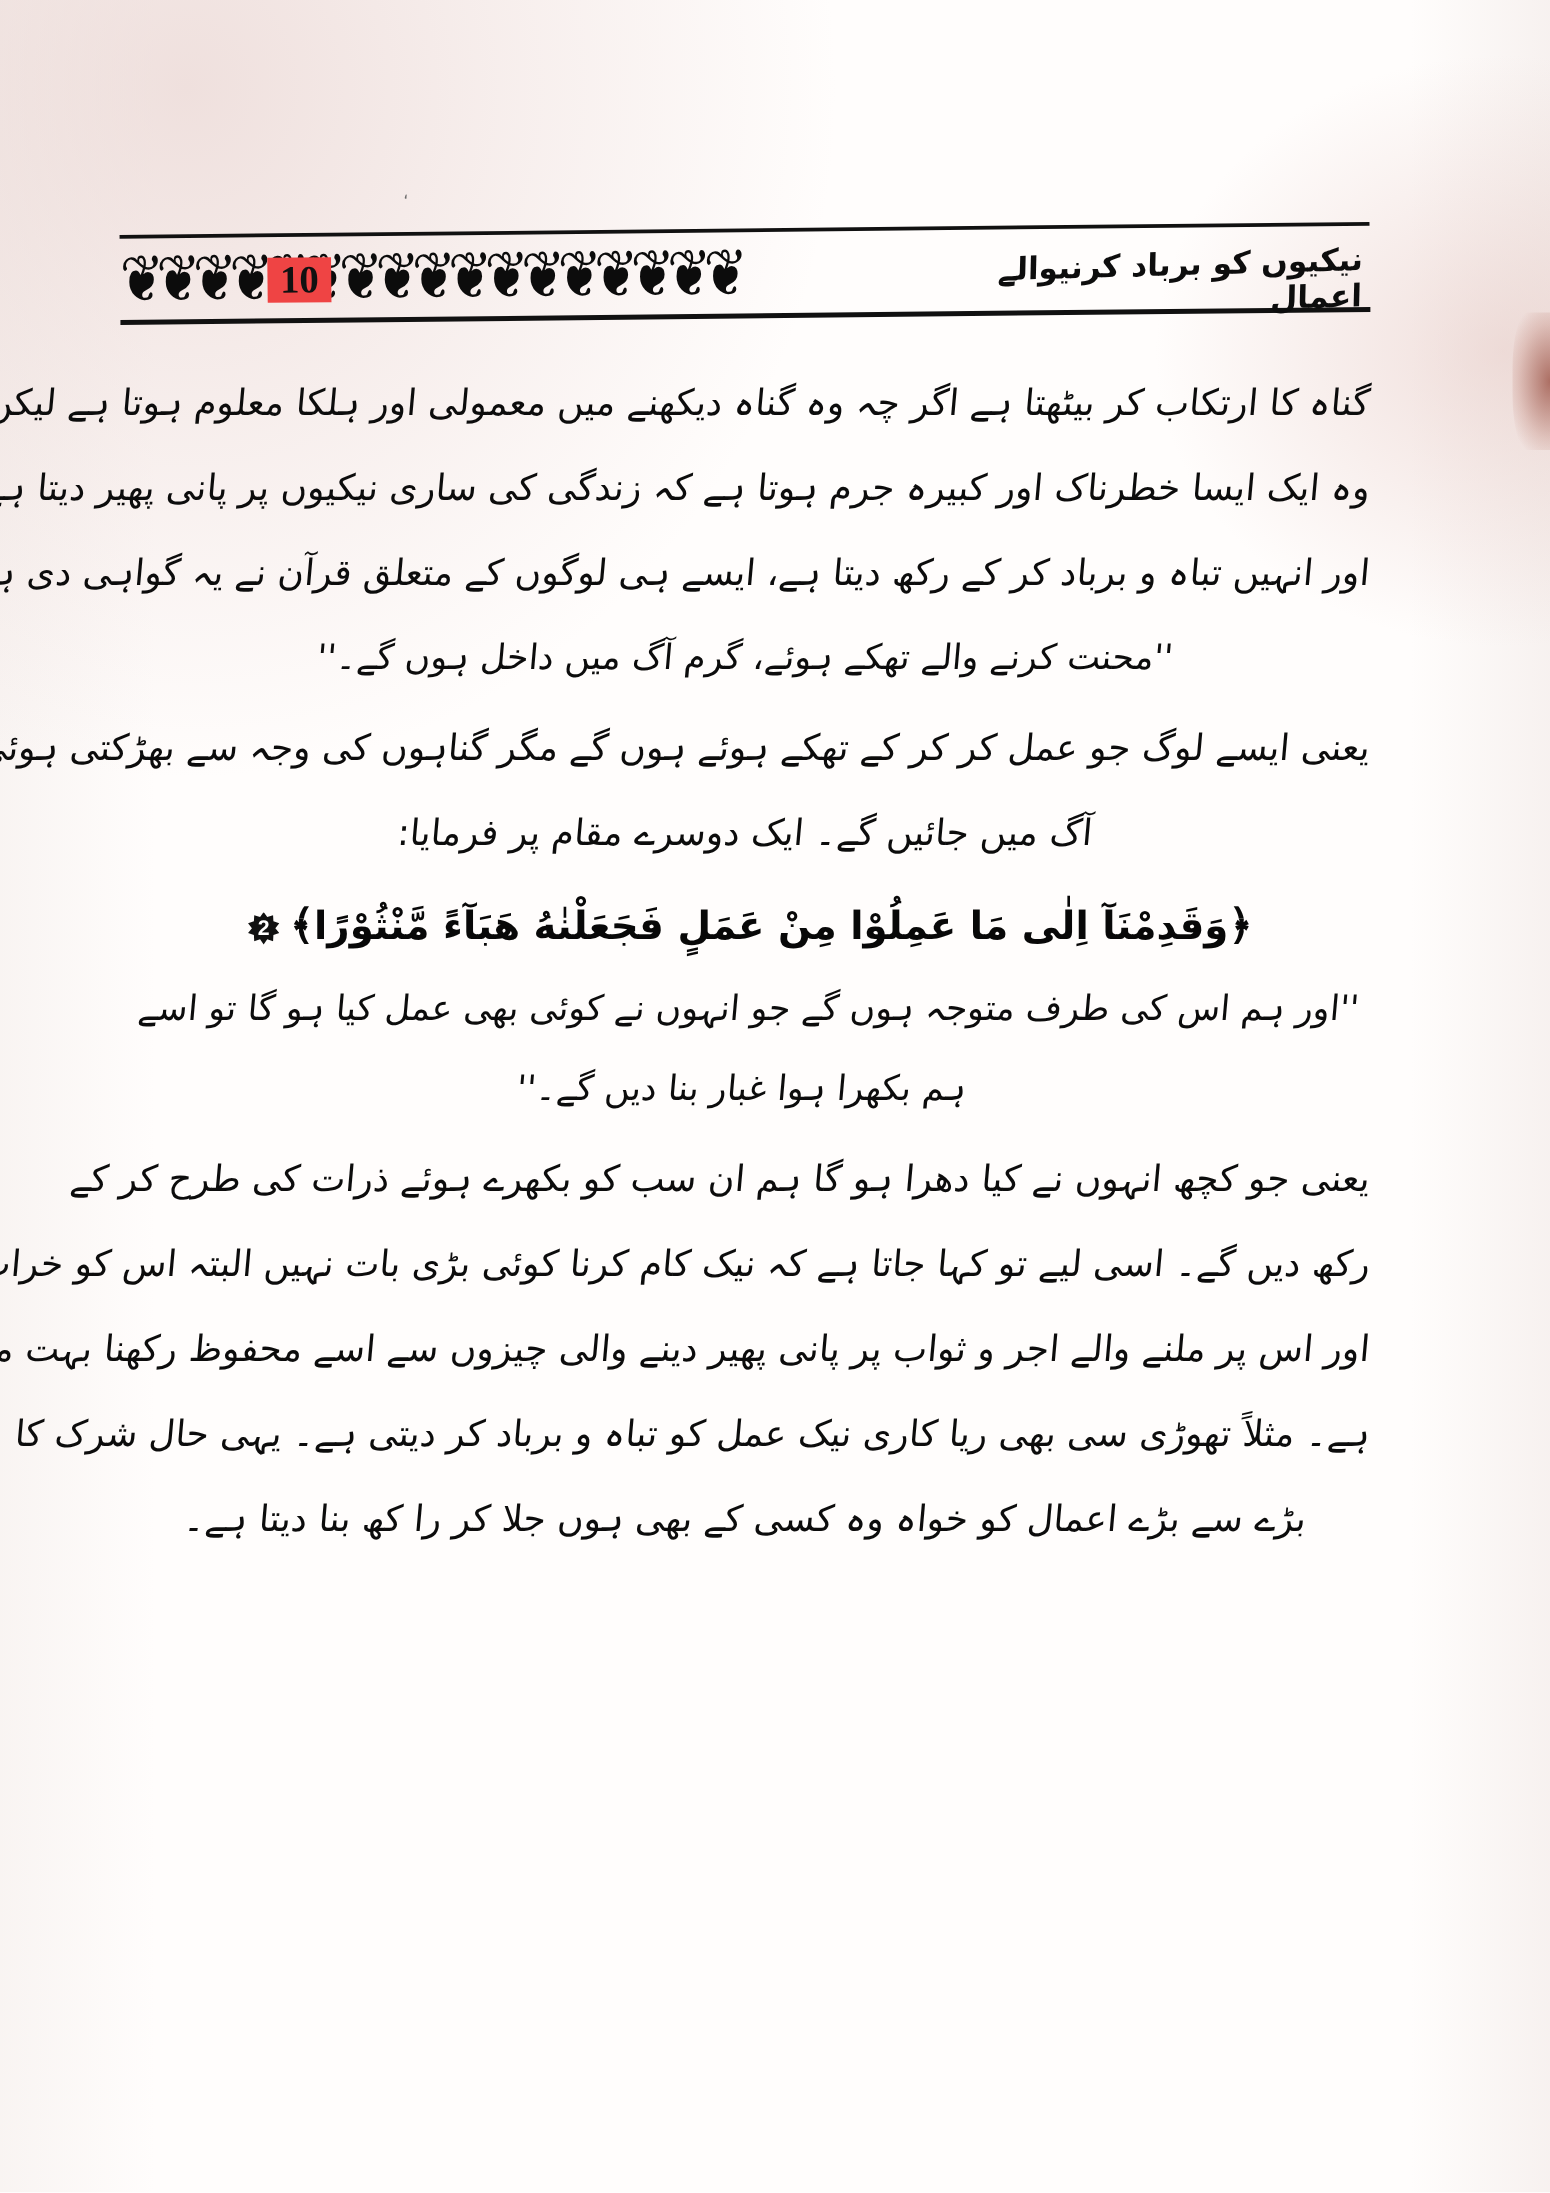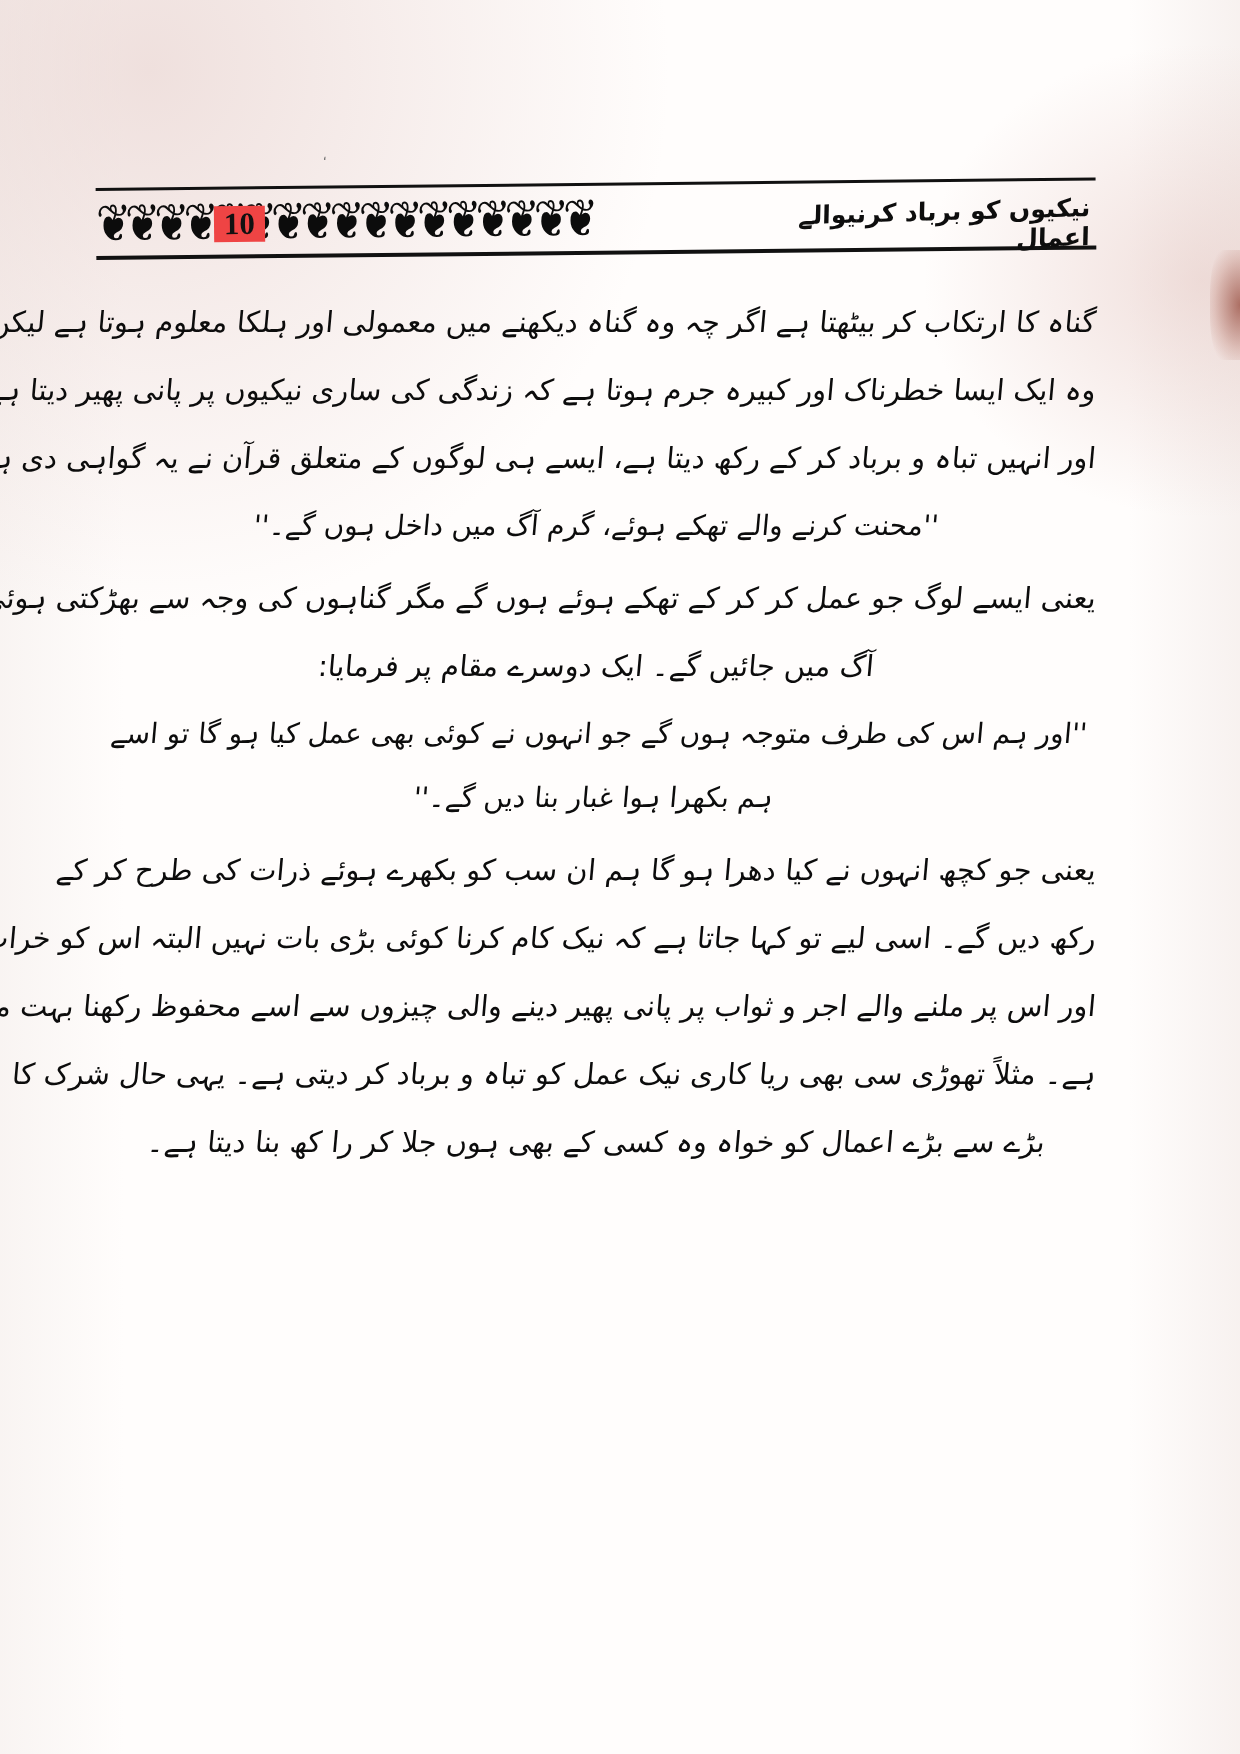--- a/index.html
+++ b/index.html
@@ -257,20 +257,23 @@
       <span class="tline">''محنت کرنے والے تھکے ہوئے، گرم آگ میں داخل ہوں گے۔''</span>
     </div>
 
     <div class="spacer-sm"></div>
 
     <div class="para">
       <div class="line urdu">یعنی ایسے لوگ جو عمل کر کر کے تھکے ہوئے ہوں گے مگر گناہوں کی وجہ سے بھڑکتی ہوئی</div>
       <div class="line urdu last" style="text-align:center; text-align-last:center;">آگ میں جائیں گے۔ ایک دوسرے مقام پر فرمایا:</div>
     </div>
 
+    <div class="verse">
+      <span class="brace">﴿</span><span>وَقَدِمْنَآ اِلٰى مَا عَمِلُوْا مِنْ عَمَلٍ فَجَعَلْنٰهُ هَبَآءً مَّنْثُوْرًا</span><span class="brace">﴾</span><span class="refnum">2</span>
+    </div>
 
     <div class="translation">
       <span class="tline">''اور ہم اس کی طرف متوجہ ہوں گے جو انہوں نے کوئی بھی عمل کیا ہو گا تو اسے</span>
       <span class="tline">ہم بکھرا ہوا غبار بنا دیں گے۔''</span>
     </div>
 
     <div class="spacer-sm"></div>
 
     <div class="para">
       <div class="line urdu">یعنی جو کچھ انہوں نے کیا دھرا ہو گا ہم ان سب کو بکھرے ہوئے ذرات کی طرح کر کے</div>

